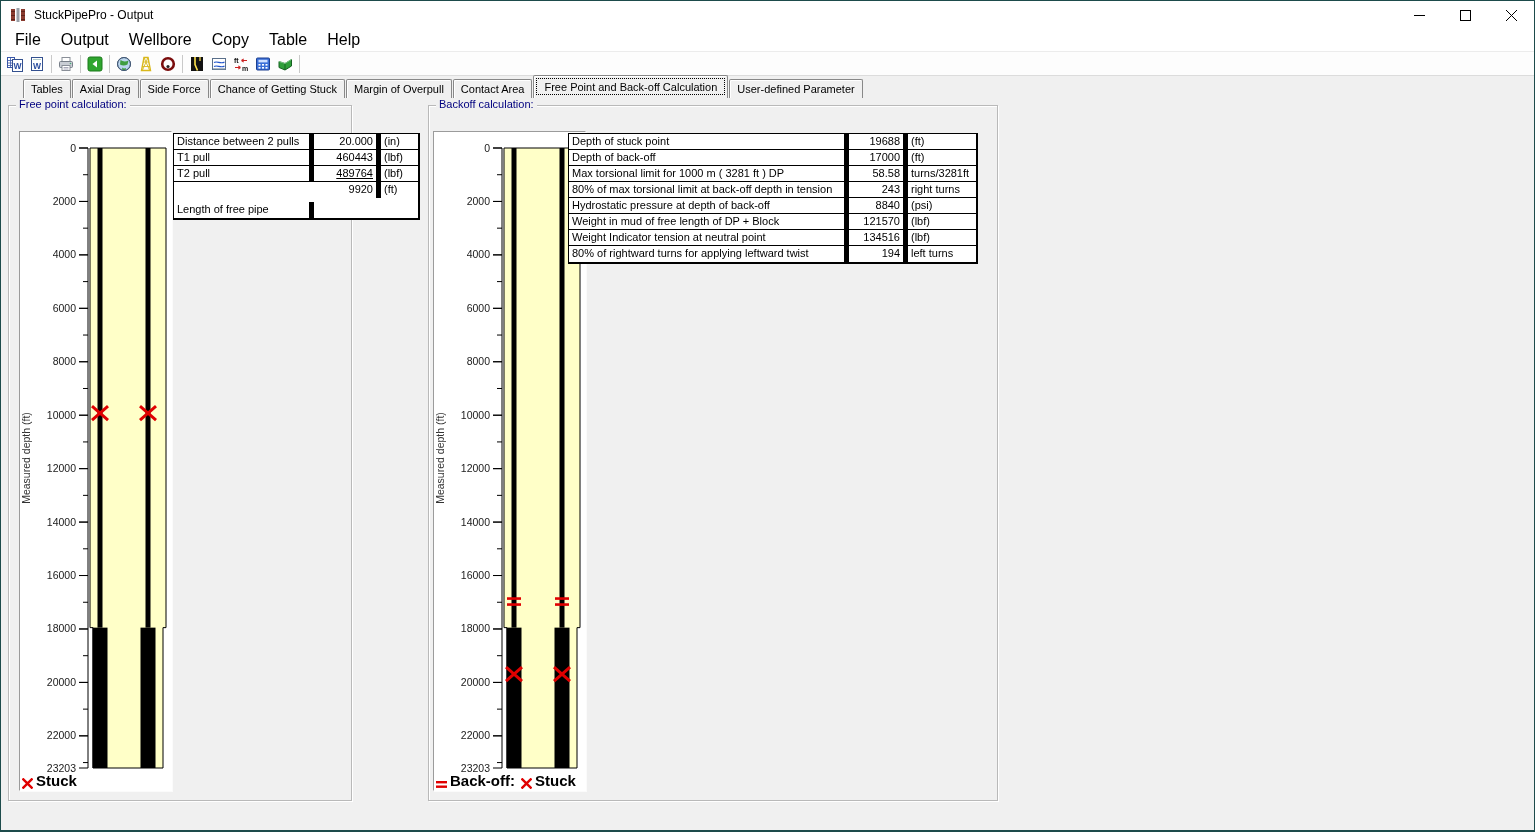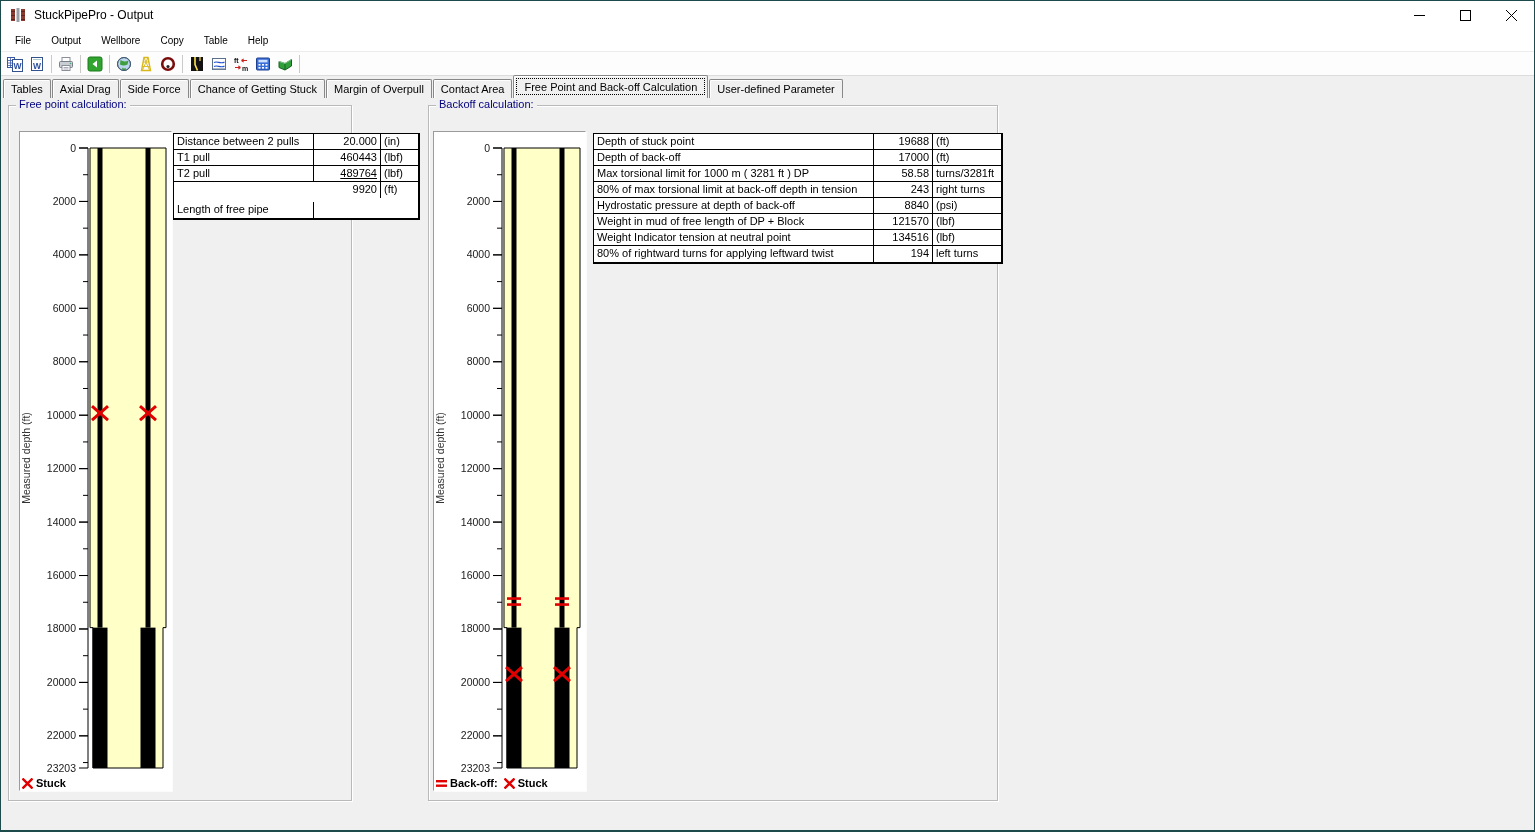--- a/index.html
+++ b/index.html
@@ -10,50 +10,50 @@
   
   .titlebar { height:28px; background:#ffffff; display:flex; align-items:center; padding-left:9px; flex:0 0 auto; }
   .app-icon { width:16px; height:16px; flex:0 0 auto; }
   .title-text { margin-left:8px; font-size:12px; color:#000; }
   .tb-spacer { flex:1; }
   .win-btn { width:46px; height:28px; display:flex; align-items:center; justify-content:center; }
   .win-btn svg { display:block; }
 
   
   .menubar { height:22px; background:#fff; display:flex; align-items:center; padding-left:4px; flex:0 0 auto; }
-  .menu-item { font-size:10px; color:#000; padding:3px 10px; }
+  .menu-item { font-size:16px; color:#000; padding:3px 10px; }
 
   
   .toolbar { height:24px; background:#fdfdfd; border-top:1px solid #ececec; display:flex; align-items:center; padding-left:3px; flex:0 0 auto; }
   .tb-btn { width:22px; height:22px; display:flex; align-items:center; justify-content:center; }
   .tb-sep { width:1px; height:18px; background:#c9c9c9; margin:0 3px; }
 
   
-  .tabstrip { height:23px; background:#f0f0f0; border-top:1px solid #dcdcdc; display:flex; align-items:flex-end; padding-left:2px; flex:0 0 auto; position:relative; }
+  .tabstrip { height:23px; background:#f0f0f0; border-top:1px solid #dcdcdc; display:flex; align-items:flex-end; padding-left:22px; flex:0 0 auto; position:relative; }
   .tab { font-size:11px; color:#000; background:#f0f0f0; border:1px solid #888; border-bottom:none; border-radius:2px 2px 0 0; padding:3px 7px 3px 7px; height:19px; box-shadow:inset 1px 1px 0 #fff; white-space:nowrap; margin-right:1px; }
   .tab.selected { height:23px; padding-top:5px; padding-left:10px; padding-right:10px; outline:1px dotted #000; outline-offset:-4px; position:relative; z-index:2; }
 
   
   .content { flex:1; position:relative; background:#f0f0f0; }
   .groupbox { position:absolute; border:1px solid #b9b9b9; box-shadow:inset 1px 1px 0 #fff, 1px 1px 0 #fff; }
   .gb-label { position:absolute; top:-8px; left:7px; background:#f0f0f0; padding:0 3px; font-size:11px; color:#00007f; }
 
   .chart-panel { position:absolute; background:#fff; border:1px solid; border-color:#9b9b9b #ffffff #ffffff #9b9b9b; box-shadow:1px 1px 0 #fbfbfb; }
   .chart-panel svg { display:block; }
   svg text { font-family:"Liberation Sans", sans-serif; }
 
-  .legend { position:absolute; left:2px; bottom:1px; display:flex; align-items:center; font-size:11px; font-weight:bold; color:#000; white-space:nowrap; }
+  .legend { position:absolute; left:2px; bottom:1px; display:flex; align-items:flex-end; font-size:15px; font-weight:bold; color:#000; white-space:nowrap; }
   .legend .sym { margin-right:3px; display:flex; align-items:center; }
   .legend .lbl { margin-right:6px; }
 
   
   .datatable { position:absolute; border:1px solid #000; border-right:2px solid #000; border-bottom:2px solid #000; background:#fff; }
   .trow { display:flex; }
   .trow:last-child .tcell { border-bottom:none; }
-  .tcell { border-right:1px solid #000000; border-bottom:1px solid #000; height:16px; line-height:15px; font-size:11px; color:#000; padding:0 3px; background:#fff; overflow:hidden; white-space:nowrap; }
+  .tcell { border-right:5px solid #000000; border-bottom:1px solid #000; height:16px; line-height:15px; font-size:11px; color:#000; padding:0 3px; background:#fff; overflow:hidden; white-space:nowrap; }
   .tcell.value { text-align:right; }
   .tcell.unit { border-right:none; }
 </style>
 </head>
 <body>
 
 <div class="window">
 
   <div class="titlebar">
     <svg class="app-icon" viewBox="0 0 16 16">
@@ -384,21 +384,21 @@
             </span>
             <span class="lbl">Back-off:</span>
             <span class="sym">
               <svg width="11" height="11" viewBox="0 0 11 11">
                 <path d="M0.5,0.5 L10.5,10.5 M10.5,0.5 L0.5,10.5" stroke="#e00000" stroke-width="2.4"></path>
               </svg>
             </span>
             <span class="lbl">Stuck</span>
           </div>
       </div>
-      <div class="datatable" id="table1" style="left:164px; top:27px; width:410px;">
+      <div class="datatable" id="table1" style="left:139px; top:27px; width:410px;">
           <div class="trow">
             <div class="tcell label" style="width: 280px;">Depth of stuck point</div>
             <div class="tcell value" style="width: 59px;">19688</div>
             <div class="tcell unit" style="width: 68px;">(ft)</div>
           </div>
           <div class="trow">
             <div class="tcell label" style="width: 280px;">Depth of back-off</div>
             <div class="tcell value" style="width: 59px;">17000</div>
             <div class="tcell unit" style="width: 68px;">(ft)</div>
           </div>

